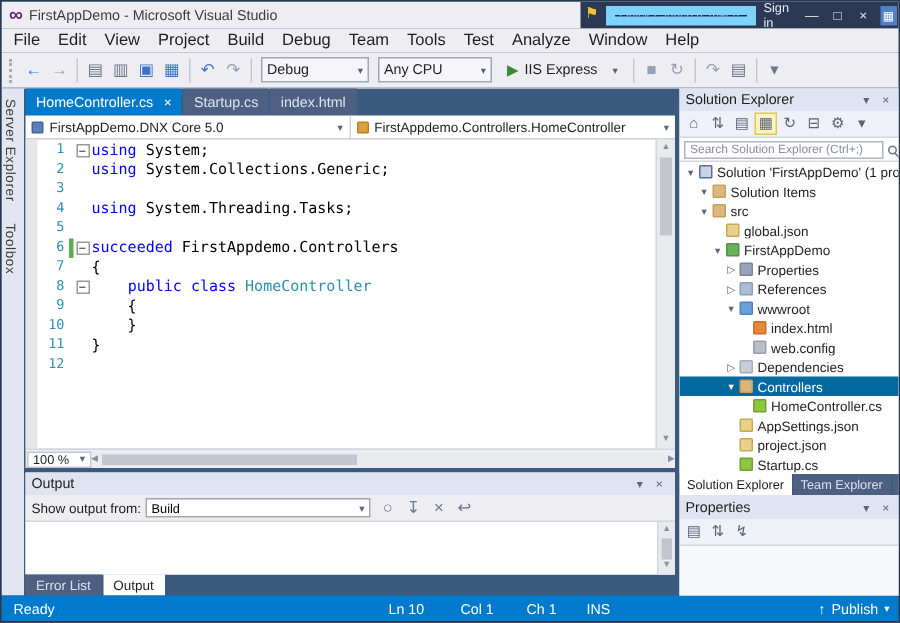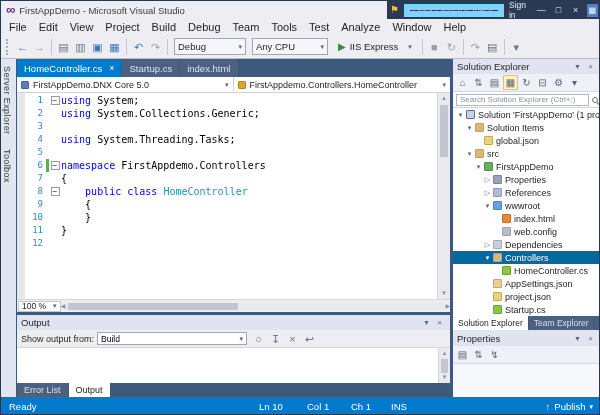--- a/index.html
+++ b/index.html
@@ -286,21 +286,21 @@
             <span class="cl-fold"></span>
             <span class="cl-code"></span>
           </div>
           <div class="cl">
             <span class="cl-glyph"></span>
             <span class="cl-num">6</span>
             <span class="cl-chg on"></span>
             <span class="cl-fold box">
               <i>−</i>
             </span>
-            <span class="cl-code"><span class="tk-kw">namespace</span><span class="tk-pl"> FirstAppdemo.Controllers</span></span>
+            <span class="cl-code"><span class="tk-kw">succeeded</span><span class="tk-pl"> FirstAppdemo.Controllers</span></span>
           </div>
           <div class="cl">
             <span class="cl-glyph"></span>
             <span class="cl-num">7</span>
             <span class="cl-chg"></span>
             <span class="cl-fold"></span>
             <span class="cl-code"><span class="tk-pl">{</span></span>
           </div>
           <div class="cl">
             <span class="cl-glyph"></span>
@@ -431,31 +431,31 @@
         <div class="tree-row" style="padding-left: 3px;">
           <span class="tree-exp">▾</span>
           <span class="tree-ic ic-solution"></span>
           <span class="tree-label">Solution 'FirstAppDemo' (1 project)</span>
         </div>
         <div class="tree-row" style="padding-left: 12px;">
           <span class="tree-exp">▾</span>
           <span class="tree-ic ic-folder"></span>
           <span class="tree-label">Solution Items</span>
         </div>
-        <div class="tree-row" style="padding-left: 21px;">
-          <span class="tree-exp"></span>
-          <span class="tree-ic ic-json"></span>
-          <span class="tree-label">global.json</span>
-        </div>
         <div class="tree-row" style="padding-left: 12px;">
           <span class="tree-exp">▾</span>
           <span class="tree-ic ic-folder"></span>
           <span class="tree-label">src</span>
         </div>
         <div class="tree-row" style="padding-left: 21px;">
+          <span class="tree-exp"></span>
+          <span class="tree-ic ic-json"></span>
+          <span class="tree-label">global.json</span>
+        </div>
+        <div class="tree-row" style="padding-left: 21px;">
           <span class="tree-exp">▾</span>
           <span class="tree-ic ic-project"></span>
           <span class="tree-label">FirstAppDemo</span>
         </div>
         <div class="tree-row" style="padding-left: 30px;">
           <span class="tree-exp">▷</span>
           <span class="tree-ic ic-properties"></span>
           <span class="tree-label">Properties</span>
         </div>
         <div class="tree-row" style="padding-left: 30px;">

